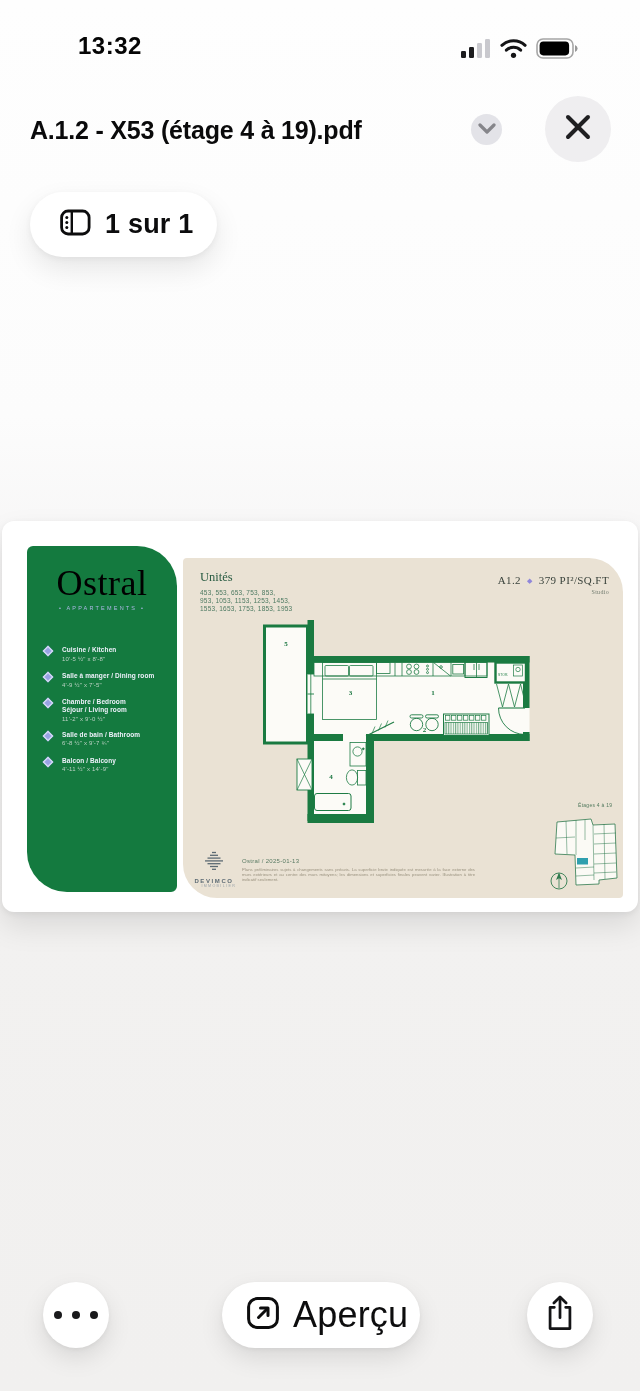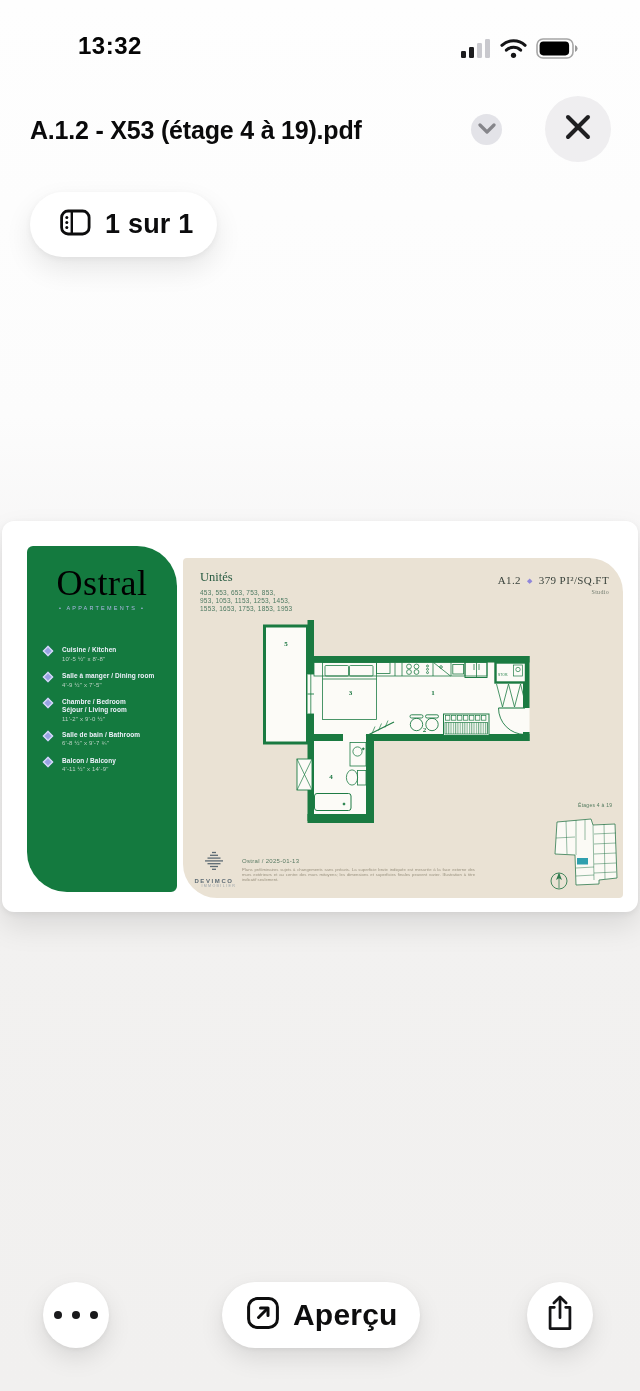--- a/index.html
+++ b/index.html
@@ -57,21 +57,21 @@
   .disclaimer-wrap{position:absolute;left:59px;top:309px;width:233px;height:30px;overflow:hidden;}
   .disclaimer{width:466px;transform:scale(.5);transform-origin:left top;font-size:8.5px;line-height:9.8px;color:#9a927f;text-align:justify;}
   
   .round-btn{position:absolute;width:66px;height:66px;border-radius:50%;background:#fff;
     box-shadow:0 10px 24px rgba(0,0,0,.10),0 2px 5px rgba(0,0,0,.05);display:flex;align-items:center;justify-content:center;}
   .more-btn{left:43px;top:1282px;}
   .share-btn{left:527px;top:1282px;}
   .preview-btn{position:absolute;left:222px;top:1282px;width:198px;height:66px;border-radius:33px;background:#fff;
     box-shadow:0 10px 24px rgba(0,0,0,.10),0 2px 5px rgba(0,0,0,.05);
     display:flex;align-items:center;padding-left:24px;gap:13px;}
-  .preview-label{font-size:30px;font-weight:700;color:#0d0d0e;letter-spacing:.2px;}
+  .preview-label{font-size:36px;font-weight:400;color:#0d0d0e;letter-spacing:.2px;}
   .dots{display:flex;gap:10px;}
   .dots span{width:8px;height:8px;border-radius:50%;background:#1a1a1c;display:block;}
 </style>
 </head>
 <body>
 
 <div class="screen">
 
   <div class="status-bar">
     <div class="time">13:32</div>

